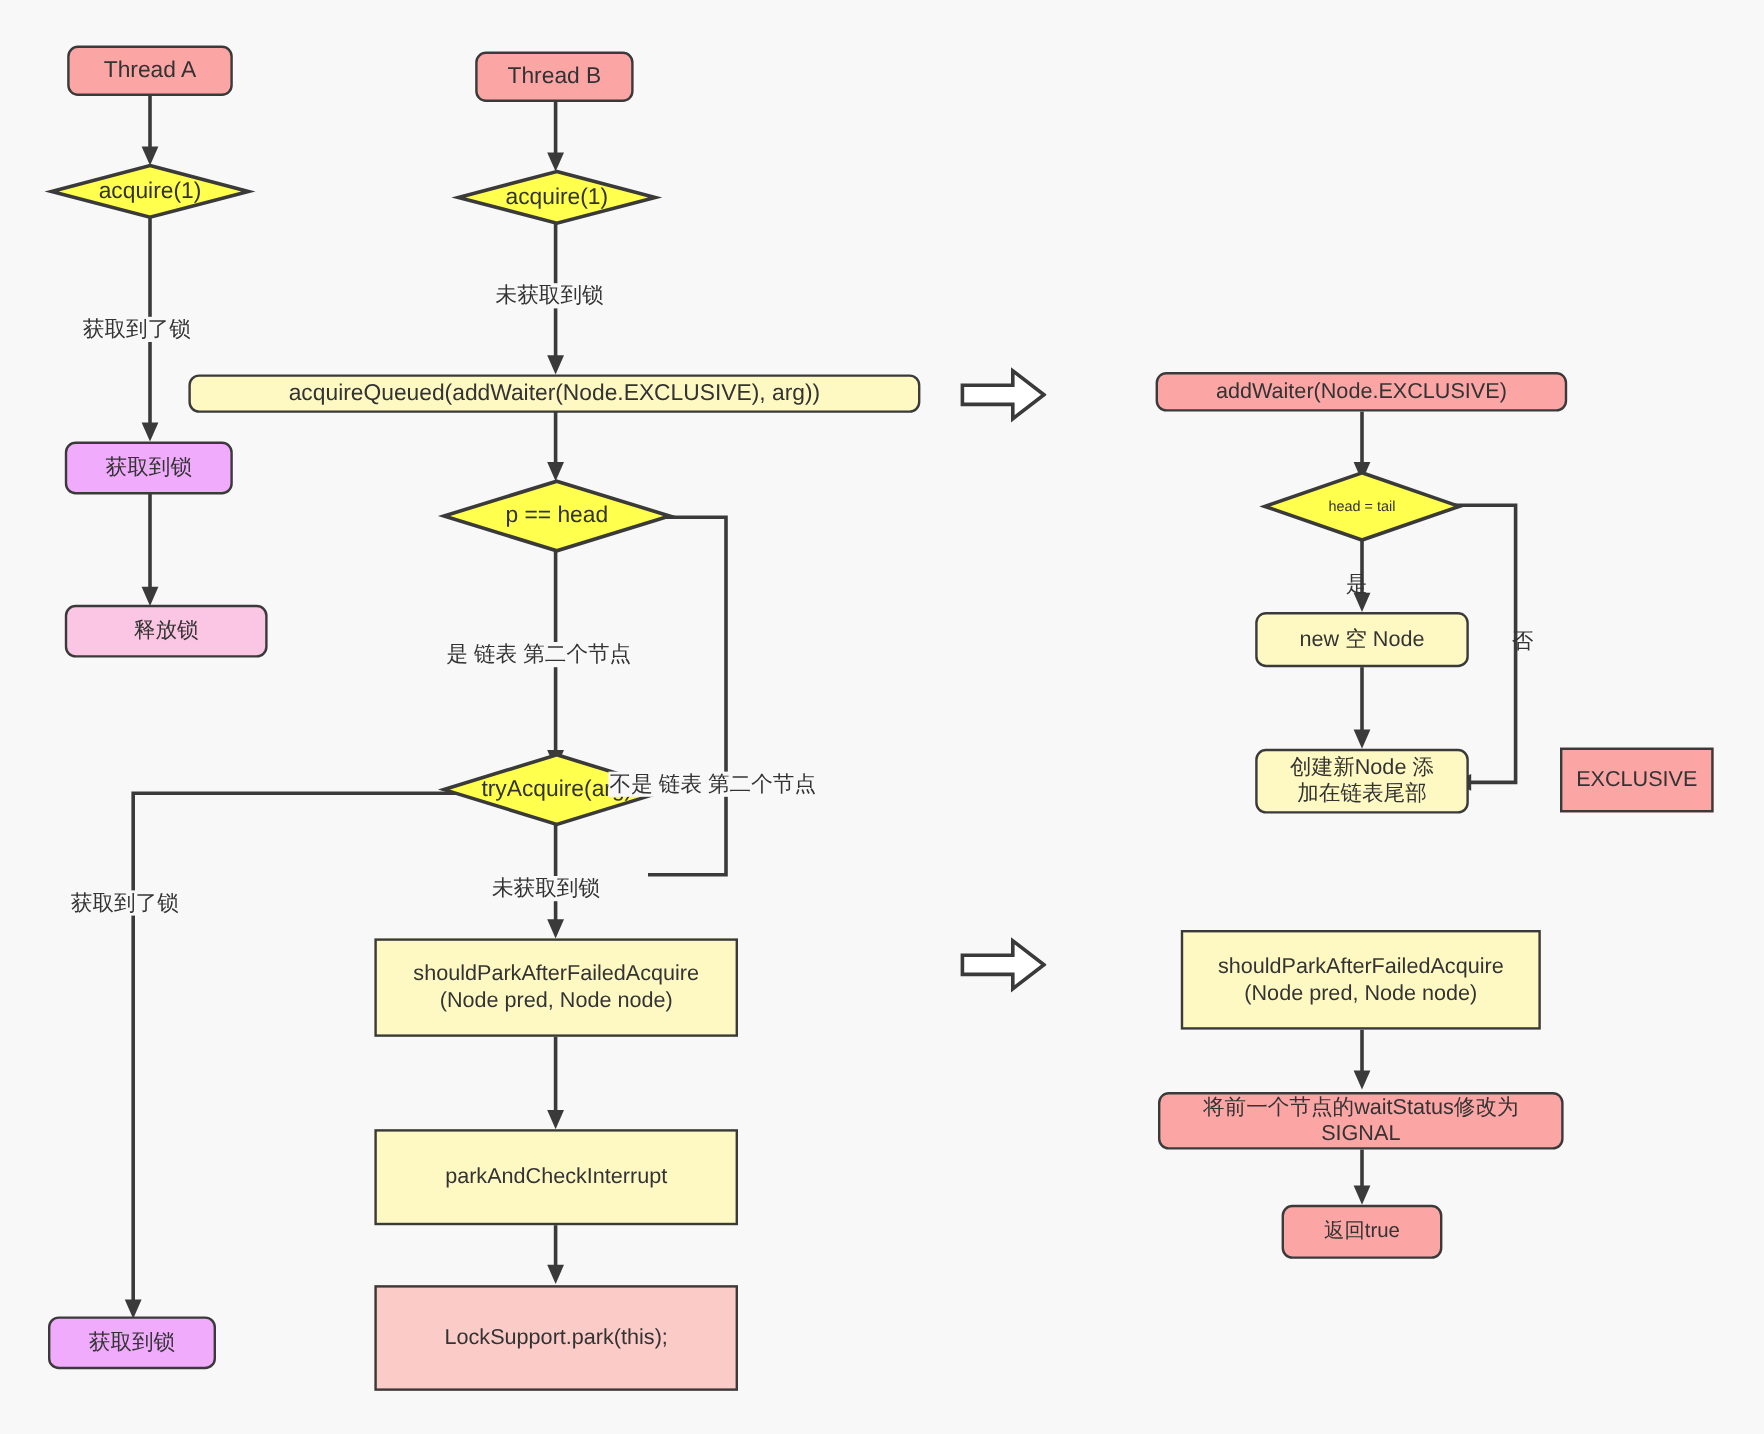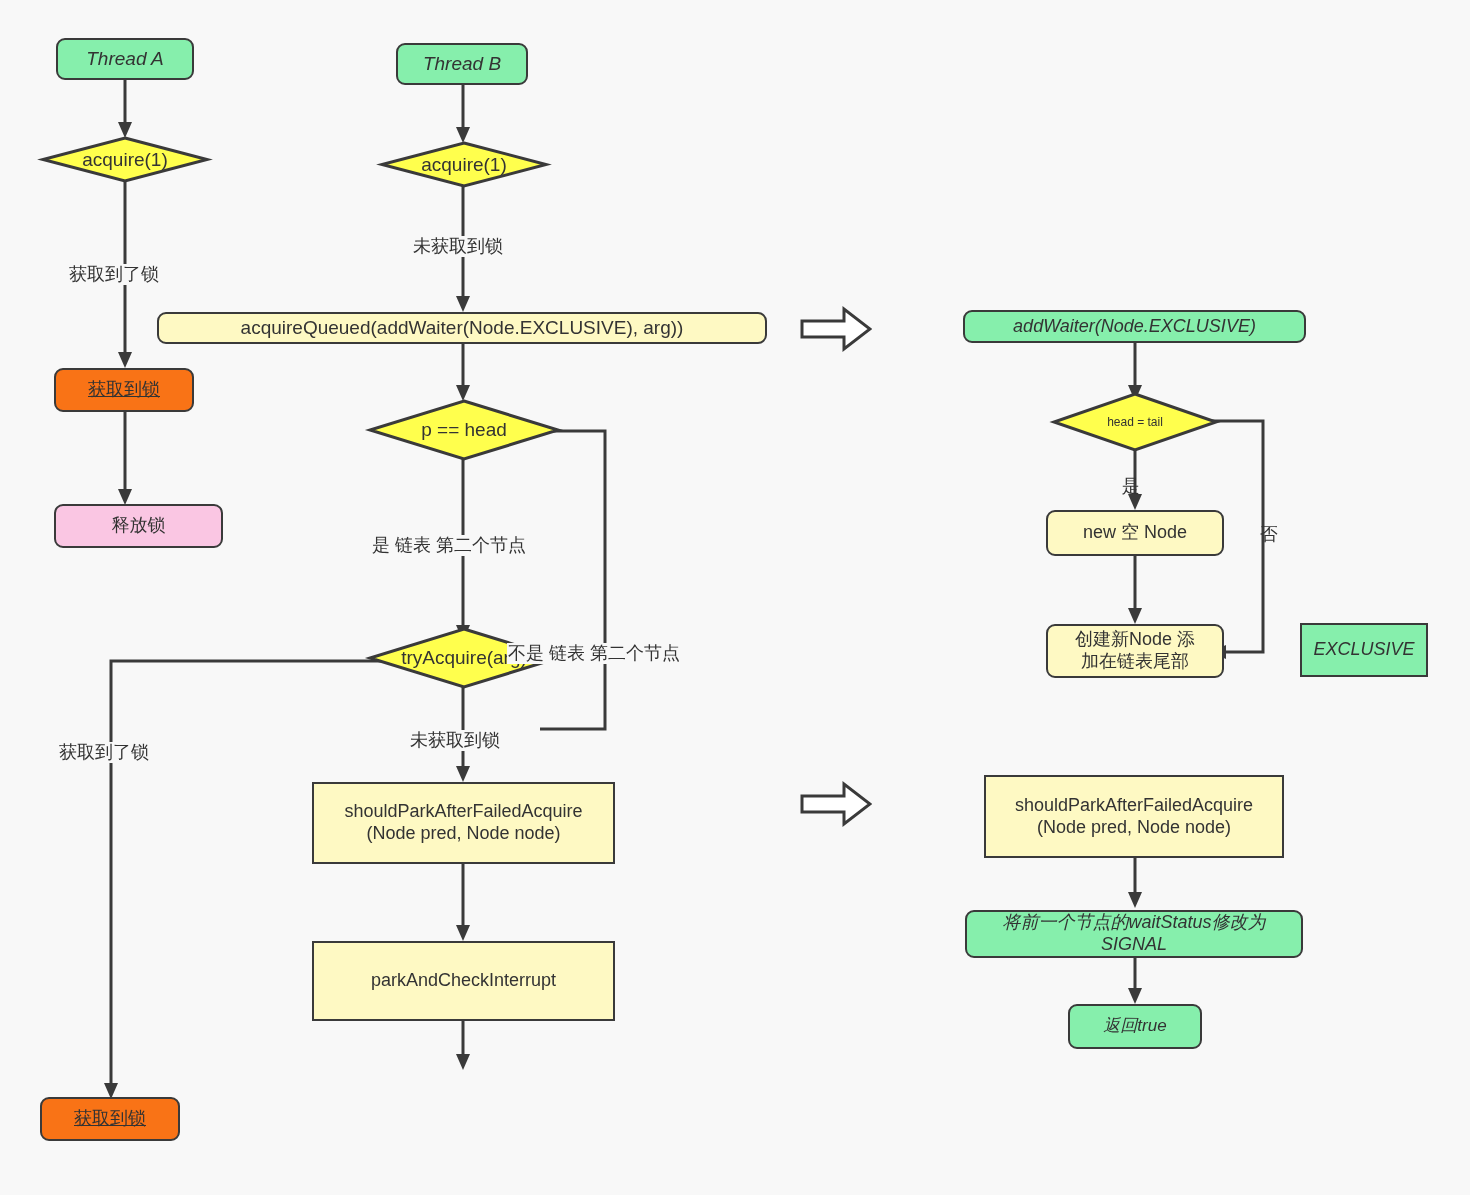--- a/index.html
+++ b/index.html
@@ -23,22 +23,22 @@
     justify-content: center;
     text-align: center;
     color: #333333;
     border: 2.5px solid #3a3a3a;
     z-index: 5;
     line-height: 1.22;
     white-space: pre-line;
   }
   .rounded { border-radius: 9px; }
   .sharp { border-radius: 0; }
-  .fill-white { background: #86efac; font-style: italic; }
-  .fill-green { background: #f97316; text-decoration: underline; }
+  .fill-white { background: #fca5a5; }
+  .fill-green { background: #f0abfc; }
   .fill-pink  { background: #fac6e3; }
   .fill-cyan  { background: #fef9c3; }
   .fill-salmon{ background: #fbcbc8; }
 
   .diamond-wrap {
     position: absolute;
     z-index: 6;
   }
   .diamond-wrap svg { display:block; overflow: visible;}
   .diamond-label {
@@ -251,20 +251,21 @@
     <div class="diamond-label" style="font-size:19px;">tryAcquire(arg)</div>
   </div>
 
   <div class="node rounded fill-green" style="left:40px;top:1097px;width:140px;height:44px;font-size:18px;">获取到锁</div>
 
   <div class="node sharp fill-cyan" style="left:312px;top:782px;width:303px;height:82px;font-size:18px;">shouldParkAfterFailedAcquire
 (Node pred, Node node)</div>
 
   <div class="node sharp fill-cyan" style="left:312px;top:941px;width:303px;height:80px;font-size:18px;">parkAndCheckInterrupt</div>
 
+  <div class="node sharp fill-salmon" style="left:312px;top:1071px;width:303px;height:88px;font-size:18px;">LockSupport.park(this);</div>
 
   <div class="node rounded fill-white" style="left:963px;top:310px;width:343px;height:33px;font-size:18px;">addWaiter(Node.EXCLUSIVE)</div>
 
   <div class="diamond-wrap" style="left:1052px;top:393px;width:166px;height:58px;">
     <svg width="166" height="58" viewBox="0 0 166 58">
       <path d="M83 1 L164 29 L83 57 L2 29 Z" fill="#ffff4d" stroke="#3a3a3a" stroke-width="3" stroke-linejoin="miter"></path>
     </svg>
     <div class="diamond-label" style="font-size:12px;">head = tail</div>
   </div>
 

